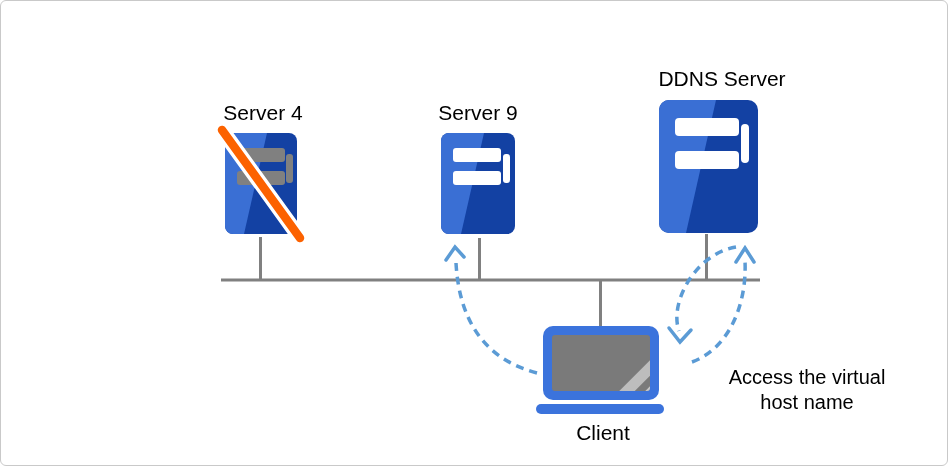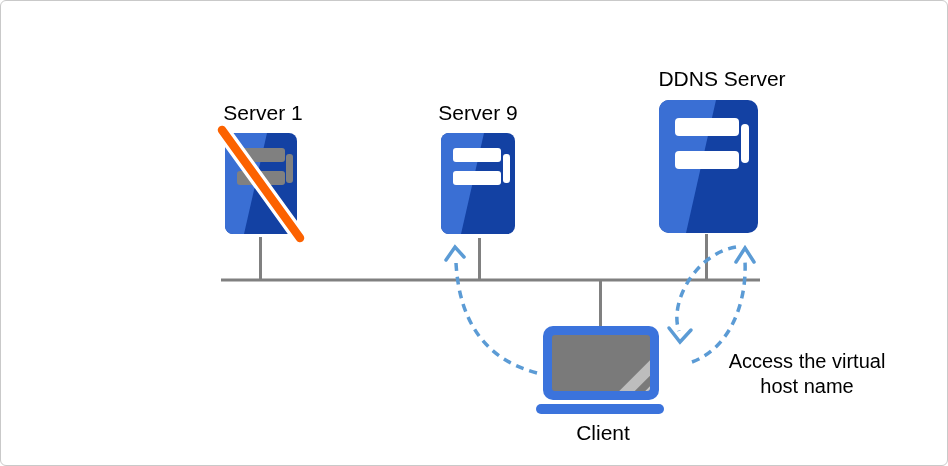--- a/index.html
+++ b/index.html
@@ -112,23 +112,23 @@
         <path d="M 735 246 C 694 253 668 302 678 330" stroke-dasharray="8 6"></path>
         <path d="M 668 327 L 679 341 L 690 329" stroke-linecap="round"></path>
       </g>
       <g stroke="#5B9BD5">
         <path d="M 691 361 C 729 347 746 302 744 260" stroke-dasharray="8 6"></path>
         <path d="M 735 261 L 744 247 L 753 261" stroke-linecap="round"></path>
       </g>
     </g>
   </svg>
 
-  <div class="lbl" style="left:182px;top:100px;width:160px;">Server 1</div>
+  <div class="lbl" style="left:182px;top:100px;width:160px;">Server 4</div>
 
   <div class="lbl" style="left:397px;top:100px;width:160px;">Server 9</div>
 
   <div class="lbl" style="left:522px;top:420px;width:160px;">Client</div>
 
   <div class="lbl" style="left:621px;top:66px;width:200px;">DDNS Server</div>
 
-  <div class="note" style="left:710px;top:348px;width:192px;">Access the virtual host name</div>
+  <div class="note" style="left:710px;top:364px;width:192px;">Access the virtual host name</div>
 
 </div>
 
 </body></html>

